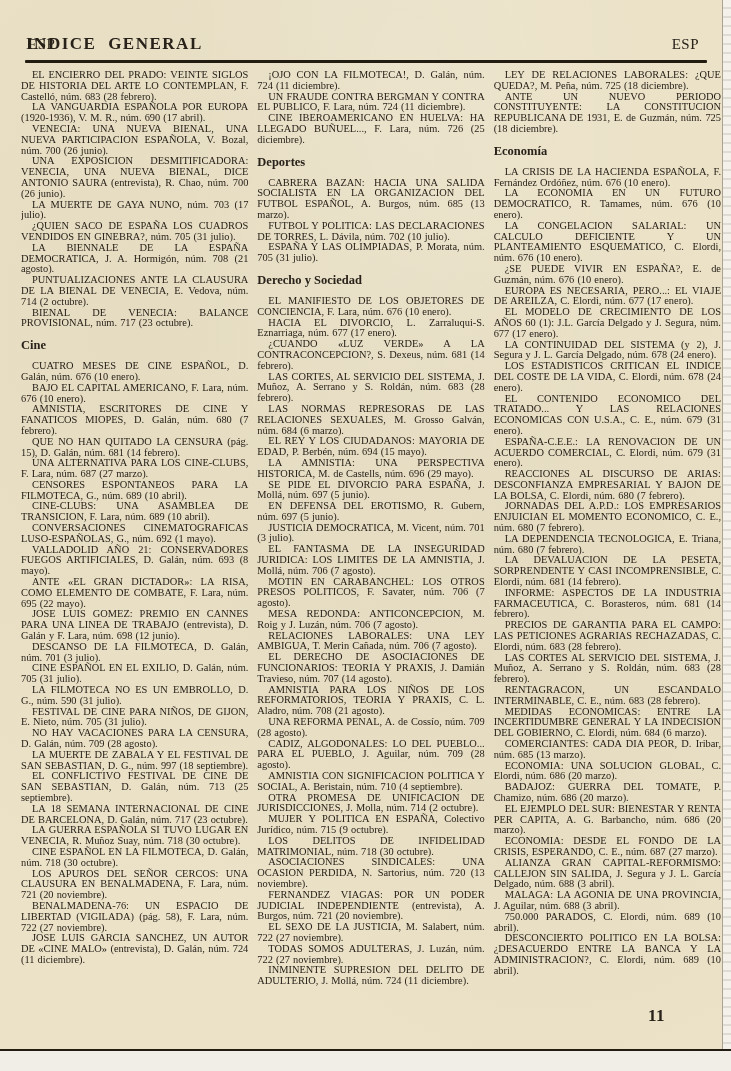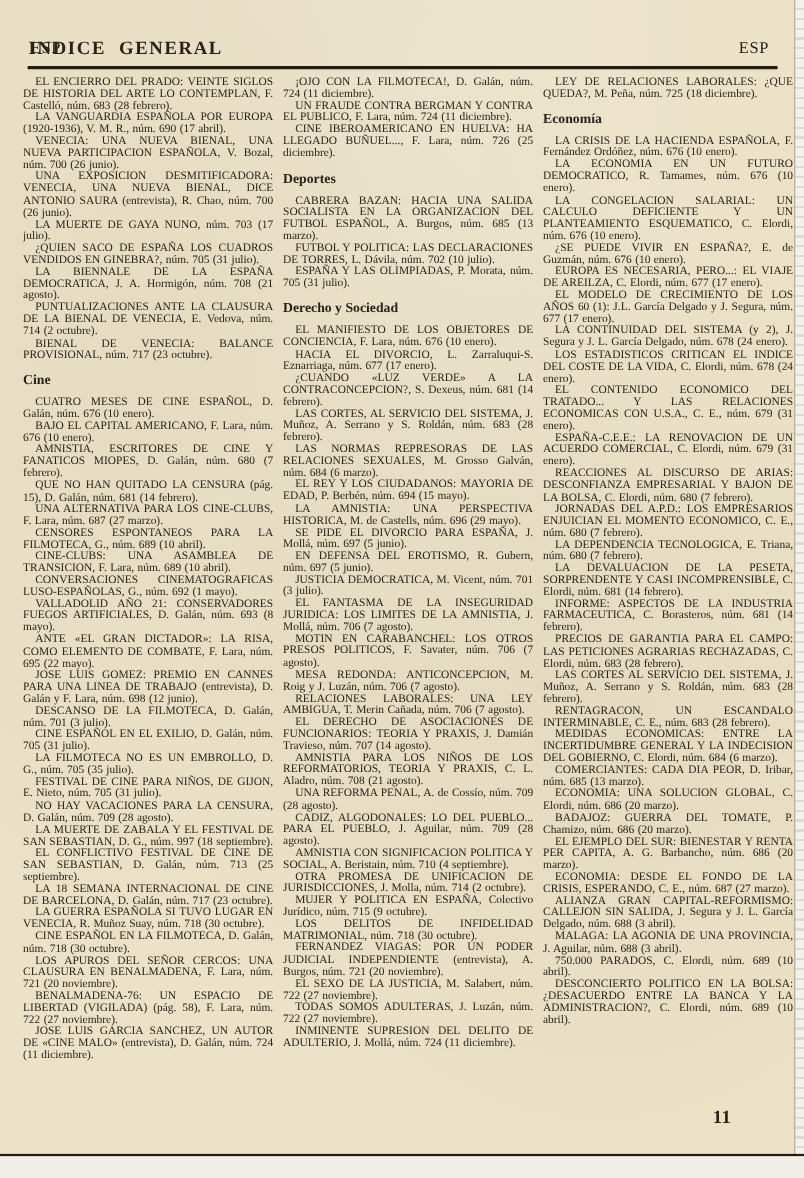--- a/index.html
+++ b/index.html
@@ -86,21 +86,21 @@
       <p class="entry">QUE NO HAN QUITADO LA CENSURA (pág. 15), D. Galán, núm. 681 (14 febrero).</p>
       <p class="entry">UNA ALTERNATIVA PARA LOS CINE-CLUBS, F. Lara, núm. 687 (27 marzo).</p>
       <p class="entry">CENSORES ESPONTANEOS PARA LA FILMOTECA, G., núm. 689 (10 abril).</p>
       <p class="entry">CINE-CLUBS: UNA ASAMBLEA DE TRANSICION, F. Lara, núm. 689 (10 abril).</p>
       <p class="entry">CONVERSACIONES CINEMATOGRAFICAS LUSO-ESPAÑOLAS, G., núm. 692 (1 mayo).</p>
       <p class="entry">VALLADOLID AÑO 21: CONSERVADORES FUEGOS ARTIFICIALES, D. Galán, núm. 693 (8 mayo).</p>
       <p class="entry">ANTE «EL GRAN DICTADOR»: LA RISA, COMO ELEMENTO DE COMBATE, F. Lara, núm. 695 (22 mayo).</p>
       <p class="entry">JOSE LUIS GOMEZ: PREMIO EN CANNES PARA UNA LINEA DE TRABAJO (entrevista), D. Galán y F. Lara, núm. 698 (12 junio).</p>
       <p class="entry">DESCANSO DE LA FILMOTECA, D. Galán, núm. 701 (3 julio).</p>
       <p class="entry">CINE ESPAÑOL EN EL EXILIO, D. Galán, núm. 705 (31 julio).</p>
-      <p class="entry">LA FILMOTECA NO ES UN EMBROLLO, D. G., núm. 705 (35 julio).</p>
+      <p class="entry">LA FILMOTECA NO ES UN EMBROLLO, D. G., núm. 590 (31 julio).</p>
       <p class="entry">FESTIVAL DE CINE PARA NIÑOS, DE GIJON, E. Nieto, núm. 705 (31 julio).</p>
       <p class="entry">NO HAY VACACIONES PARA LA CENSURA, D. Galán, núm. 709 (28 agosto).</p>
       <p class="entry">LA MUERTE DE ZABALA Y EL FESTIVAL DE SAN SEBASTIAN, D. G., núm. 997 (18 septiembre).</p>
       <p class="entry">EL CONFLICTIVO FESTIVAL DE CINE DE SAN SEBASTIAN, D. Galán, núm. 713 (25 septiembre).</p>
       <p class="entry">LA 18 SEMANA INTERNACIONAL DE CINE DE BARCELONA, D. Galán, núm. 717 (23 octubre).</p>
       <p class="entry">LA GUERRA ESPAÑOLA SI TUVO LUGAR EN VENECIA, R. Muñoz Suay, núm. 718 (30 octubre).</p>
       <p class="entry">CINE ESPAÑOL EN LA FILMOTECA, D. Galán, núm. 718 (30 octubre).</p>
       <p class="entry">LOS APUROS DEL SEÑOR CERCOS: UNA CLAUSURA EN BENALMADENA, F. Lara, núm. 721 (20 noviembre).</p>
       <p class="entry">BENALMADENA-76: UN ESPACIO DE LIBERTAD (VIGILADA) (pág. 58), F. Lara, núm. 722 (27 noviembre).</p>
       <p class="entry">JOSE LUIS GARCIA SANCHEZ, UN AUTOR DE «CINE MALO» (entrevista), D. Galán, núm. 724 (11 diciembre).</p>
@@ -129,27 +129,29 @@
       <p class="entry">MESA REDONDA: ANTICONCEPCION, M. Roig y J. Luzán, núm. 706 (7 agosto).</p>
       <p class="entry">RELACIONES LABORALES: UNA LEY AMBIGUA, T. Merin Cañada, núm. 706 (7 agosto).</p>
       <p class="entry">EL DERECHO DE ASOCIACIONES DE FUNCIONARIOS: TEORIA Y PRAXIS, J. Damián Travieso, núm. 707 (14 agosto).</p>
       <p class="entry">AMNISTIA PARA LOS NIÑOS DE LOS REFORMATORIOS, TEORIA Y PRAXIS, C. L. Aladro, núm. 708 (21 agosto).</p>
       <p class="entry">UNA REFORMA PENAL, A. de Cossío, núm. 709 (28 agosto).</p>
       <p class="entry">CADIZ, ALGODONALES: LO DEL PUEBLO... PARA EL PUEBLO, J. Aguilar, núm. 709 (28 agosto).</p>
       <p class="entry">AMNISTIA CON SIGNIFICACION POLITICA Y SOCIAL, A. Beristain, núm. 710 (4 septiembre).</p>
       <p class="entry">OTRA PROMESA DE UNIFICACION DE JURISDICCIONES, J. Molla, núm. 714 (2 octubre).</p>
       <p class="entry">MUJER Y POLITICA EN ESPAÑA, Colectivo Jurídico, núm. 715 (9 octubre).</p>
       <p class="entry">LOS DELITOS DE INFIDELIDAD MATRIMONIAL, núm. 718 (30 octubre).</p>
+      <p class="entry">ASOCIACIONES SINDICALES: UNA OCASION PERDIDA, N. Sartorius, núm. 720 (13 noviembre).</p>
       <p class="entry">FERNANDEZ VIAGAS: POR UN PODER JUDICIAL INDEPENDIENTE (entrevista), A. Burgos, núm. 721 (20 noviembre).</p>
       <p class="entry">EL SEXO DE LA JUSTICIA, M. Salabert, núm. 722 (27 noviembre).</p>
       <p class="entry">TODAS SOMOS ADULTERAS, J. Luzán, núm. 722 (27 noviembre).</p>
       <p class="entry">INMINENTE SUPRESION DEL DELITO DE ADULTERIO, J. Mollá, núm. 724 (11 diciembre).</p>
     </div>
     <div class="col">
       <p class="entry">LEY DE RELACIONES LABORALES: ¿QUE QUEDA?, M. Peña, núm. 725 (18 diciembre).</p>
+      <p class="entry">ANTE UN NUEVO PERIODO CONSTITUYENTE: LA CONSTITUCION REPUBLICANA DE 1931, E. de Guzmán, núm. 725 (18 diciembre).</p>
       <div class="sec-heading">Economía</div>
       <p class="entry">LA CRISIS DE LA HACIENDA ESPAÑOLA, F. Fernández Ordóñez, núm. 676 (10 enero).</p>
       <p class="entry">LA ECONOMIA EN UN FUTURO DEMOCRATICO, R. Tamames, núm. 676 (10 enero).</p>
       <p class="entry">LA CONGELACION SALARIAL: UN CALCULO DEFICIENTE Y UN PLANTEAMIENTO ESQUEMATICO, C. Elordi, núm. 676 (10 enero).</p>
       <p class="entry">¿SE PUEDE VIVIR EN ESPAÑA?, E. de Guzmán, núm. 676 (10 enero).</p>
       <p class="entry">EUROPA ES NECESARIA, PERO...: EL VIAJE DE AREILZA, C. Elordi, núm. 677 (17 enero).</p>
       <p class="entry">EL MODELO DE CRECIMIENTO DE LOS AÑOS 60 (1): J.L. García Delgado y J. Segura, núm. 677 (17 enero).</p>
       <p class="entry">LA CONTINUIDAD DEL SISTEMA (y 2), J. Segura y J. L. García Delgado, núm. 678 (24 enero).</p>
       <p class="entry">LOS ESTADISTICOS CRITICAN EL INDICE DEL COSTE DE LA VIDA, C. Elordi, núm. 678 (24 enero).</p>
       <p class="entry">EL CONTENIDO ECONOMICO DEL TRATADO... Y LAS RELACIONES ECONOMICAS CON U.S.A., C. E., núm. 679 (31 enero).</p>

